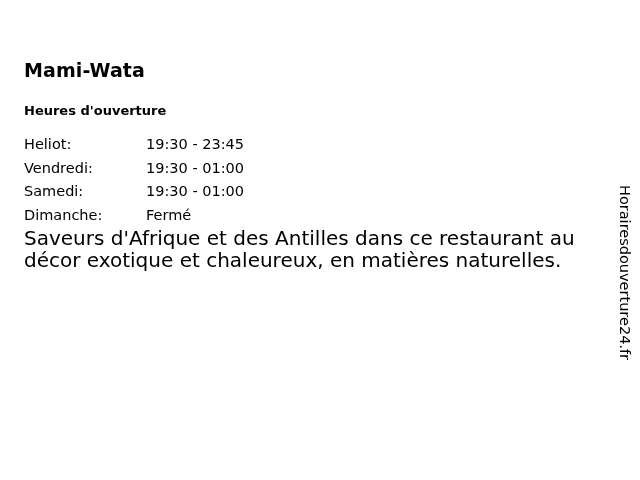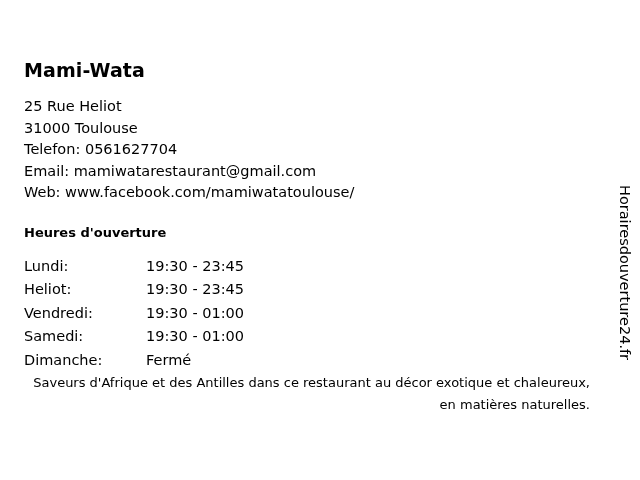--- a/index.html
+++ b/index.html
@@ -66,25 +66,24 @@
     width: 140px;
   }
   .extra-head {
     font-size: 15px;
     font-weight: bold;
     margin-top: 20px;
     margin-bottom: 13px;
     line-height: 20px;
   }
   .extra-text {
-    font-size: 13px;
+    font-size: 20px;
     line-height: 22px;
     width: 566px;
     word-break: break-word;
-    text-align: right;
   }
   .sidelabel {
     position: absolute;
     right: 4px;
     top: 137px;
     width: 22px;
     height: 230px;
     font-size: 14.5px;
     color: #000000;
   }
@@ -101,36 +100,25 @@
 </style>
 </head>
 <body>
 
 <div class="page">
 
   <div class="content">
 
     <h1 class="title">Mami-Wata</h1>
 
-    <div class="address">
-      <div class="addr-line">25 Rue Heliot</div>
-      <div class="addr-line">31000 Toulouse</div>
-      <div class="addr-line">Telefon: 0561627704</div>
-      <div class="addr-line">Email: mamiwatarestaurant@gmail.com</div>
-      <div class="addr-line">Web: www.facebook.com/mamiwatatoulouse/</div>
-    </div>
 
     <h2 class="section-head">Heures d'ouverture</h2>
 
     <table class="hours">
       <tbody>
-        <tr>
-          <td class="day">Lundi:</td>
-          <td class="time">19:30 - 23:45</td>
-        </tr>
         <tr>
           <td class="day">Heliot:</td>
           <td class="time">19:30 - 23:45</td>
         </tr>
         <tr>
           <td class="day">Vendredi:</td>
           <td class="time">19:30 - 01:00</td>
         </tr>
         <tr>
           <td class="day">Samedi:</td>

